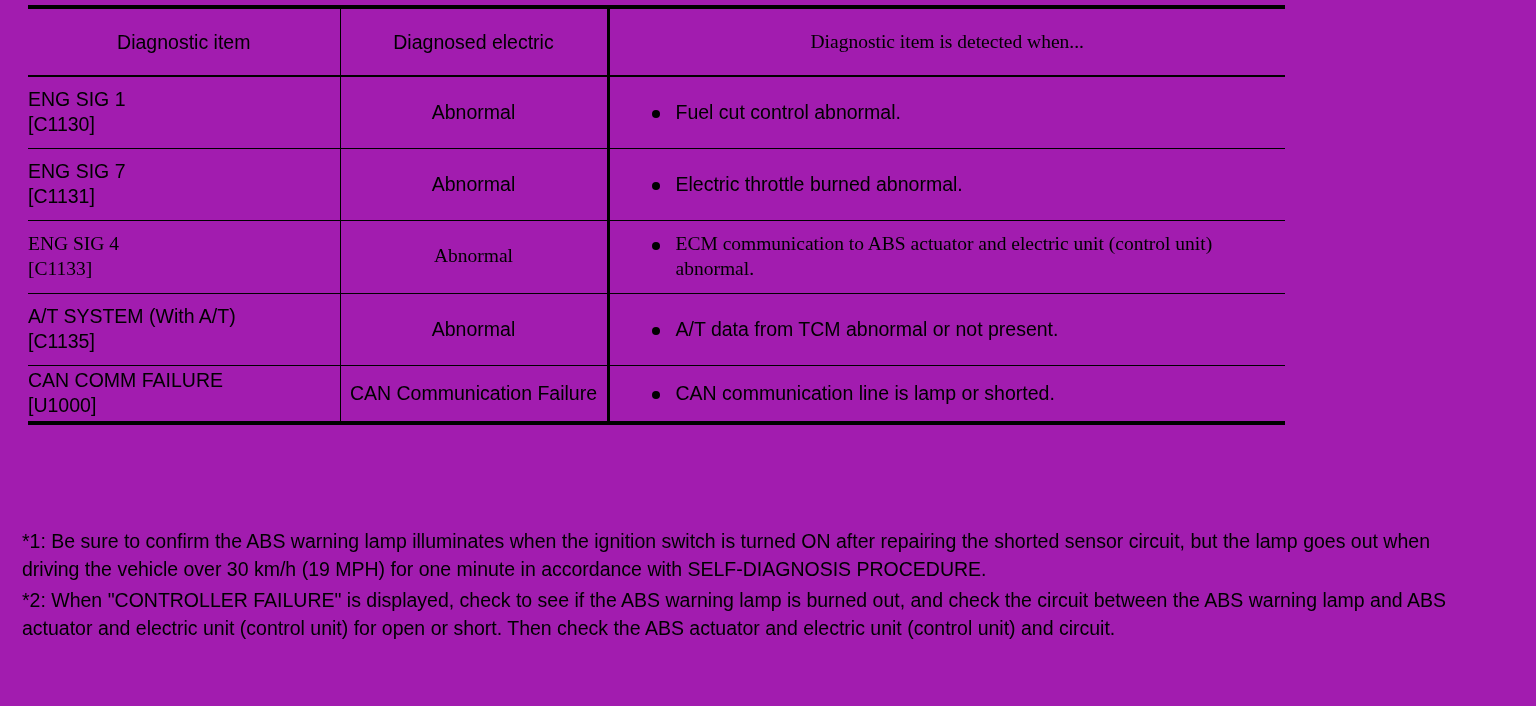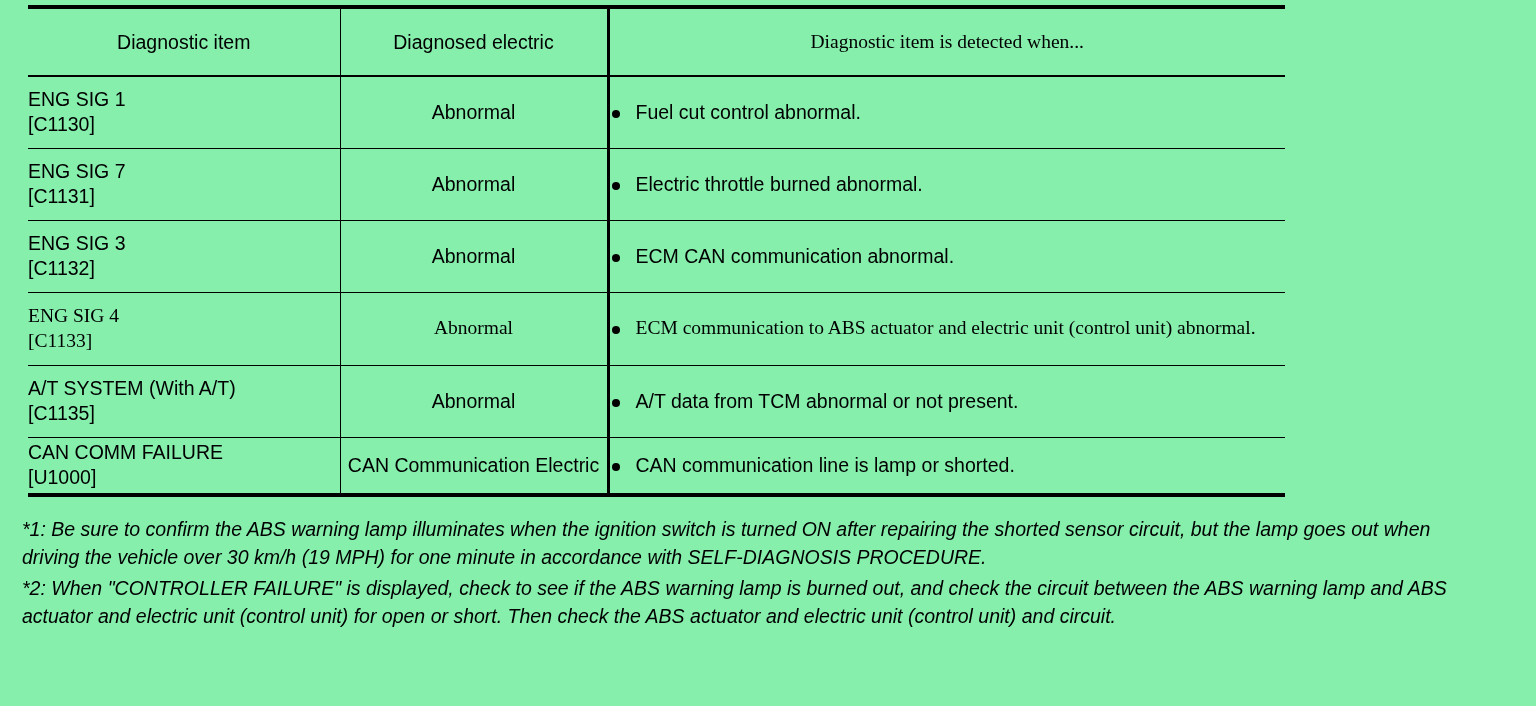--- a/index.html
+++ b/index.html
@@ -11,21 +11,21 @@
     width: 1536px;
     height: 706px;
     font-family: "Liberation Sans", sans-serif;
     color: #000000;
     overflow: hidden;
   }
   .page {
     position: relative;
     width: 1536px;
     height: 706px;
-    background: #86efac;
+    background: #a21caf;
   }
 
   
   .dtc-table {
     position: absolute;
     left: 28px;
     top: 5px;
     width: 1257px;
     border-collapse: collapse;
     table-layout: fixed;
@@ -75,20 +75,21 @@
     text-align: center;
   }
   .cell-detect {
     padding: 9px 14px 9px 20px;
     text-align: left;
   }
 
   .bullet-line {
     position: relative;
     padding-left: 26px;
+    margin-left: 40px;
   }
   .bullet-dot {
     position: absolute;
     left: 2px;
     top: 0.52em;
     width: 8px;
     height: 8px;
     background: #000;
     border-radius: 50%;
   }
@@ -100,23 +101,22 @@
   
   .footnotes {
     position: absolute;
     left: 22px;
     top: 516px;
     width: 1440px;
     font-size: 19.5px;
     line-height: 1.42;
   }
   .footnote {
-    margin: 0 0 1px 0;
+    margin: 12px 0 1px 0;
     text-align: left;
-    font-style: italic;
   }
   .footnote + .footnote { margin-top: 4px; }
 </style>
 </head>
 <body>
 
 <div class="page">
 
   <table class="dtc-table">
     <colgroup>
@@ -154,33 +154,20 @@
         </td>
         <td class="cell-cond col-cond">Abnormal</td>
         <td class="cell-detect">
           <div class="bullet-line">
             <span class="bullet-dot"></span>
             <span>Electric throttle burned abnormal.</span>
           </div>
         </td>
       </tr>
 
-      <tr class="body-row r-tall">
-        <td class="cell-item col-item">
-          <span>ENG SIG 3</span>
-          <span class="code">[C1132]</span>
-        </td>
-        <td class="cell-cond col-cond">Abnormal</td>
-        <td class="cell-detect">
-          <div class="bullet-line">
-            <span class="bullet-dot"></span>
-            <span>ECM CAN communication abnormal.</span>
-          </div>
-        </td>
-      </tr>
 
       <tr class="body-row r-tall2">
         <td class="cell-item col-item">
           <span>ENG SIG 4</span>
           <span class="code">[C1133]</span>
         </td>
         <td class="cell-cond col-cond">Abnormal</td>
         <td class="cell-detect">
           <div class="bullet-line">
             <span class="bullet-dot"></span>
@@ -201,21 +188,21 @@
             <span>A/T data from TCM abnormal or not present.</span>
           </div>
         </td>
       </tr>
 
       <tr class="body-row r-short">
         <td class="cell-item col-item">
           <span>CAN COMM FAILURE</span>
           <span class="code">[U1000]</span>
         </td>
-        <td class="cell-cond col-cond">CAN Communication Electric</td>
+        <td class="cell-cond col-cond">CAN Communication Failure</td>
         <td class="cell-detect">
           <div class="bullet-line">
             <span class="bullet-dot"></span>
             <span>CAN communication line is lamp or shorted.</span>
           </div>
         </td>
       </tr>
 
     </tbody>
   </table>

